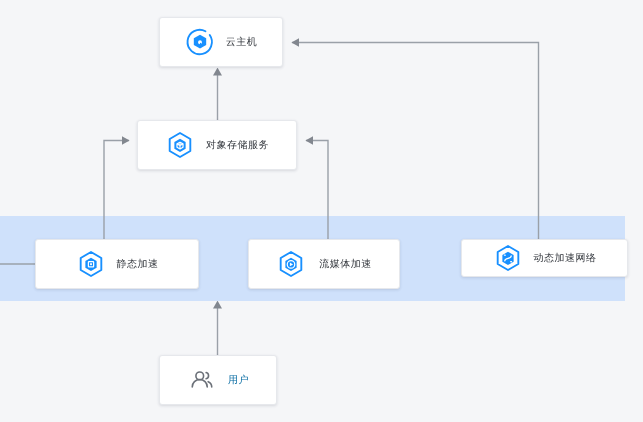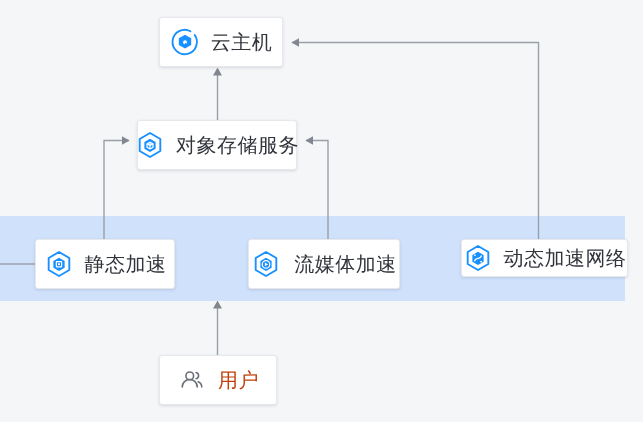--- a/index.html
+++ b/index.html
@@ -54,35 +54,35 @@
     gap: 11px;
     padding: 0 14px;
   }
   .node .ico {
     flex: 0 0 auto;
     width: 30px;
     height: 30px;
     display: block;
   }
   .node .lbl {
-    font-size: 20px;
+    font-size: 10px;
     line-height: 1;
     color: #31353b;
     white-space: nowrap;
     letter-spacing: 0.5px;
   }
 
   #node-ecs       { left: 159px; top: 17px;  width: 124px; height: 50px; }
   #node-oss       { left: 137px; top: 120px; width: 160px; height: 50px; font-family: Liberation Serif, serif; }
-  #node-static    { left: 35px;  top: 239px; width: 140px; height: 50px; }
+  #node-static    { left: 35px;  top: 239px; width: 164px; height: 50px; }
   #node-streaming { left: 248px; top: 239px; width: 152px; height: 50px; gap: 13px; }
   #node-dynamic   { left: 461px; top: 239px; width: 167px; height: 38px; }
   #node-user      { left: 159px; top: 355px; width: 118px; height: 50px; }
 
-  #node-user .lbl { color: #c2410c; }
+  #node-user .lbl { color: #0369a1; }
 </style>
 </head>
 <body>
 
 <div id="canvas">
 
   <div class="band"></div>
 
   <svg class="wires" viewBox="0 0 643 422" width="643" height="422">
     <defs>

